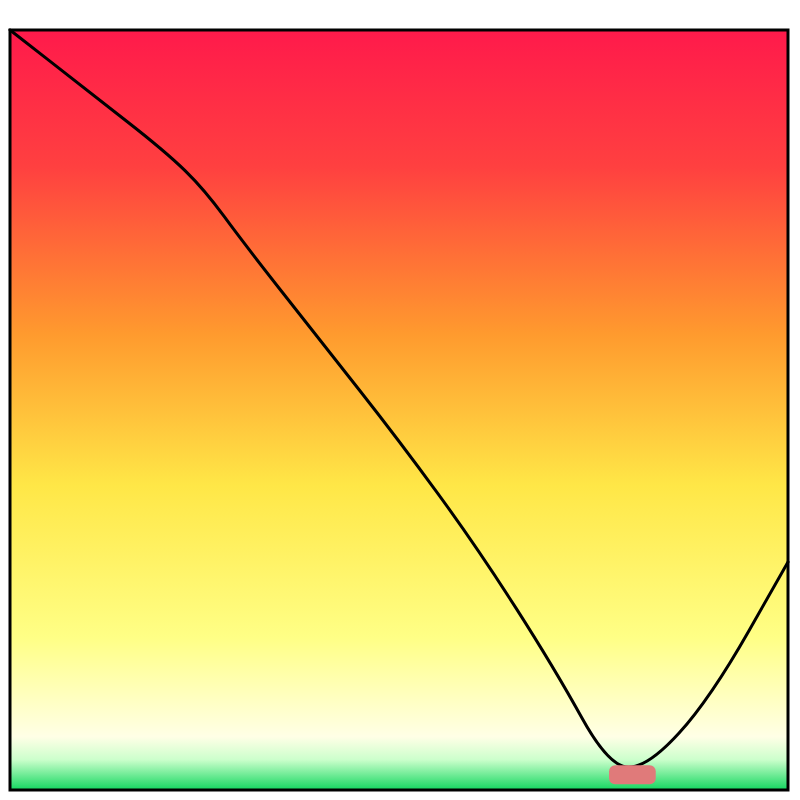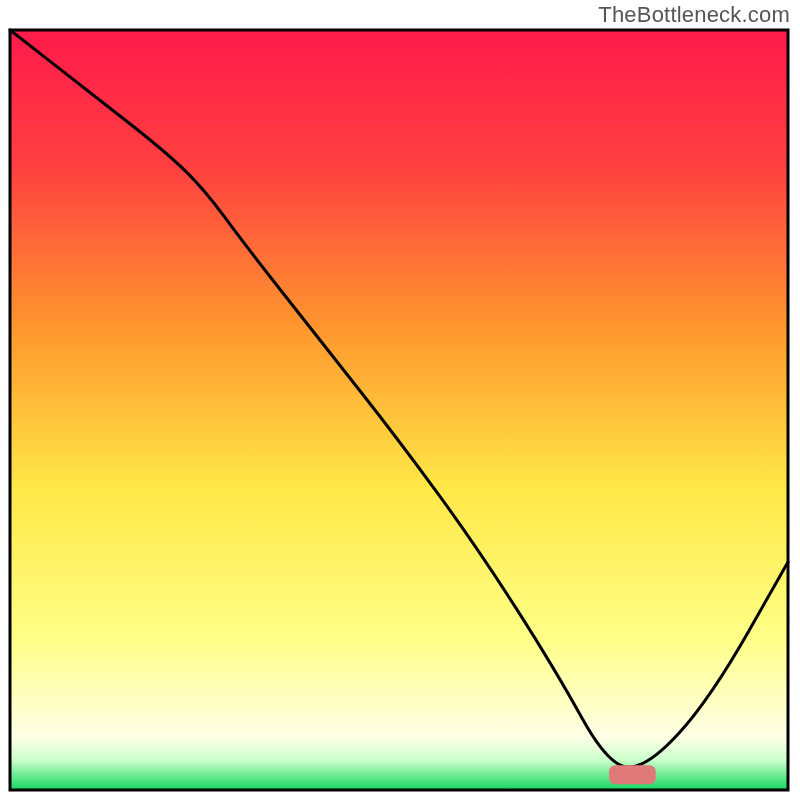--- a/index.html
+++ b/index.html
@@ -29,21 +29,20 @@
     position: absolute;
     top: 0;
     left: 0;
   }
 </style>
 </head>
 <body>
 
 <div class="chart-container">
 
-  <div class="watermark">TheBottleneck.com</div>
 
   <svg class="plot" width="800" height="800" viewBox="0 0 800 800">
     <defs>
       <linearGradient id="bg-grad" x1="0" y1="0" x2="0" y2="1">
 
       <stop offset="0%" stop-color="#ff1a4b"></stop>
           <stop offset="18%" stop-color="#ff4040"></stop>
           <stop offset="40%" stop-color="#ff9a2e"></stop>
           <stop offset="60%" stop-color="#ffe747"></stop>
           <stop offset="80%" stop-color="#ffff86"></stop>

